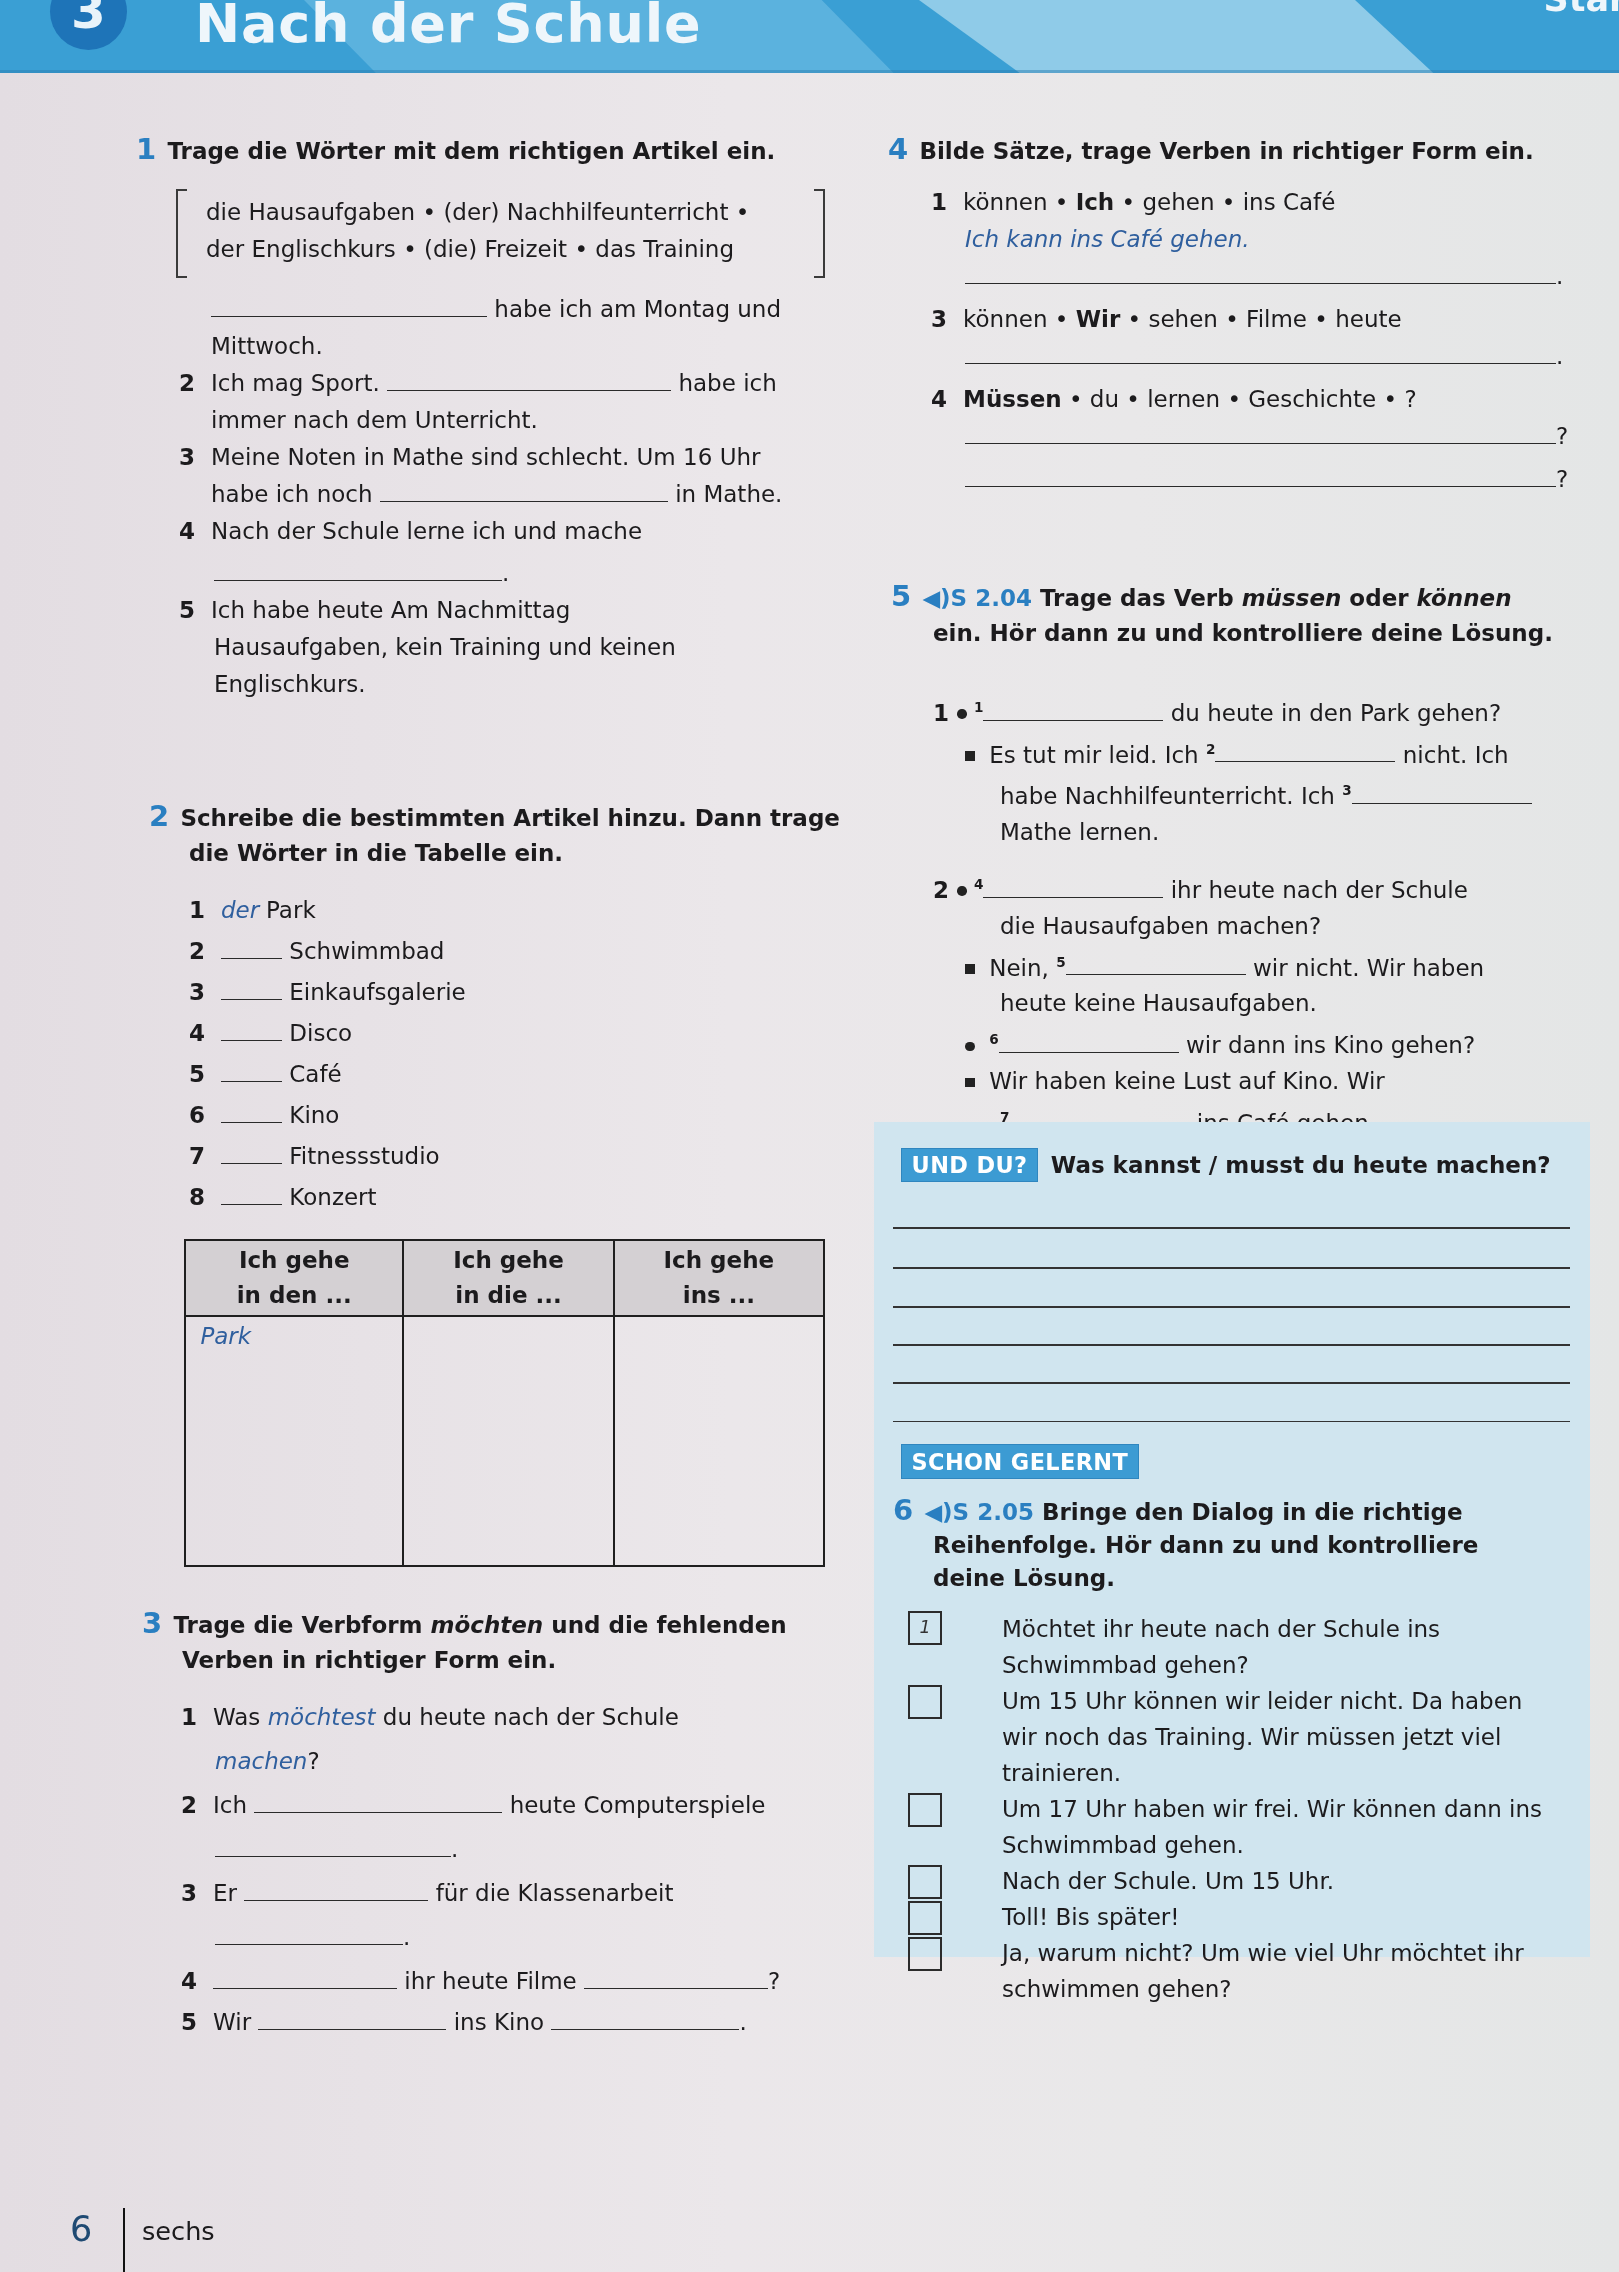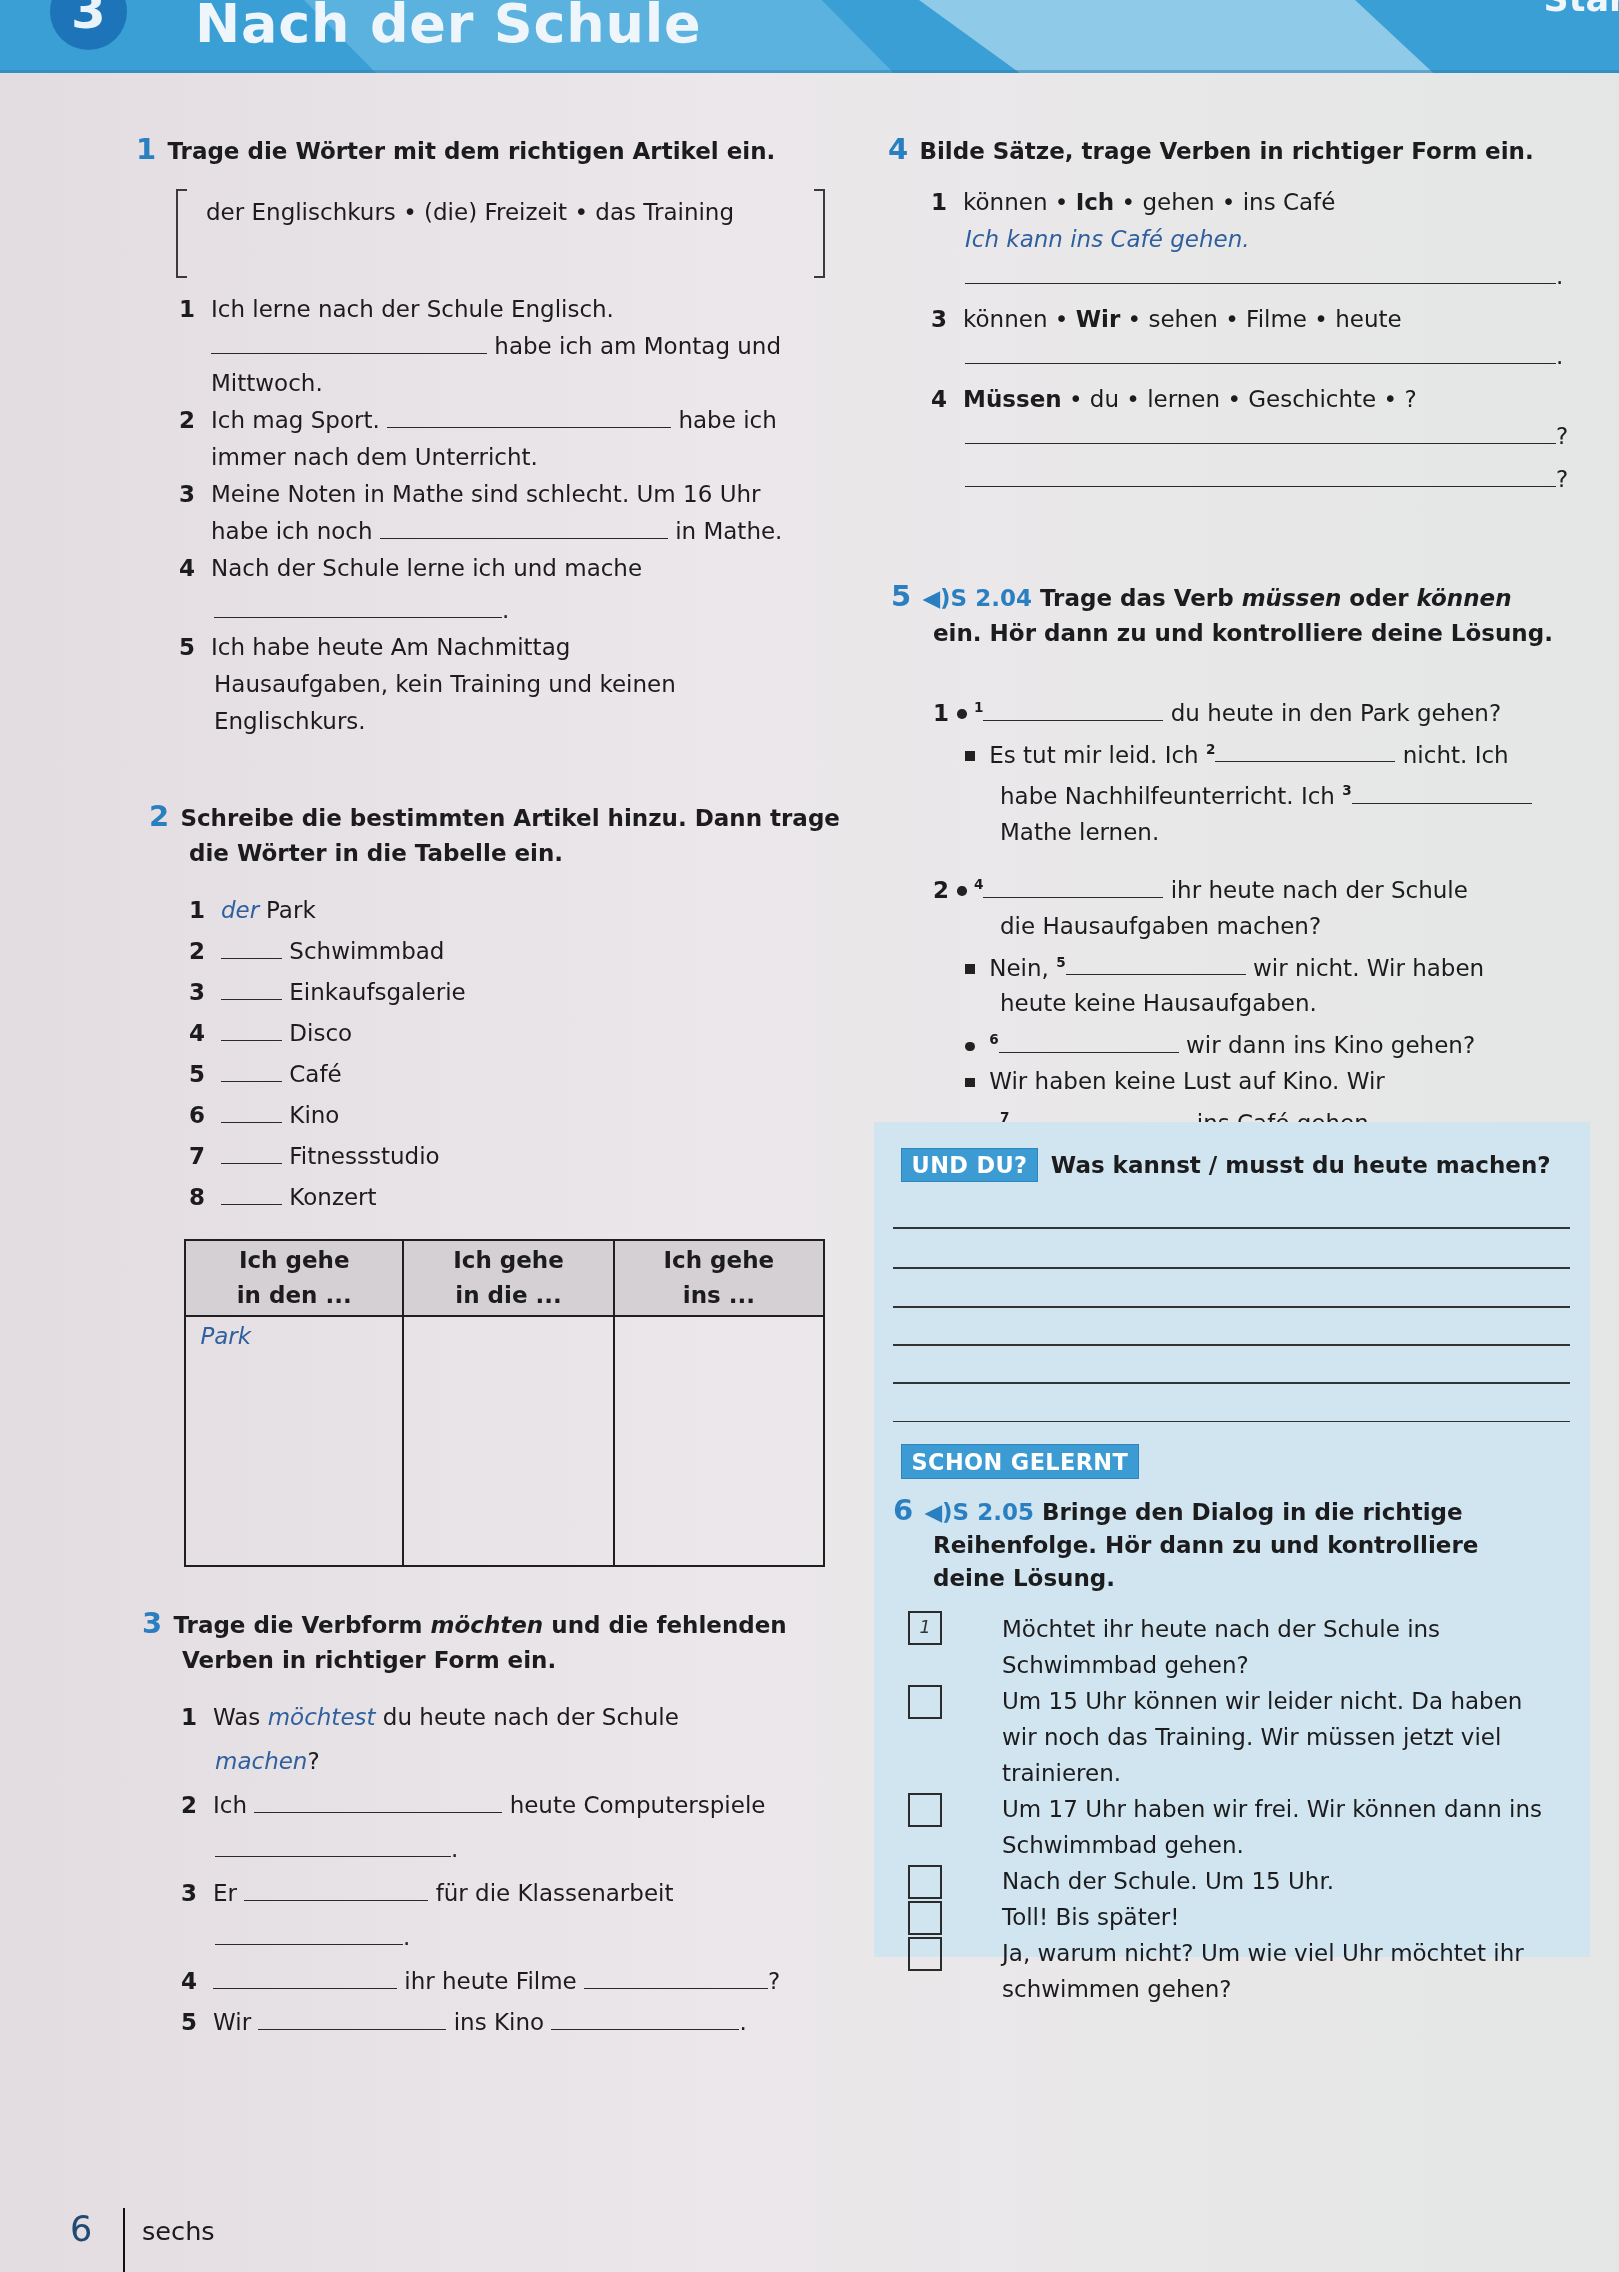--- a/index.html
+++ b/index.html
@@ -97,26 +97,26 @@
   <div class="edge"></div>
 </div>
 
 <div class="abs extitle" style="left:136px; top:132px;">
   <span class="exnum">1</span><span>Trage die Wörter mit dem richtigen Artikel ein.</span>
 </div>
 <div class="wordbox">
   <div class="br-l"></div>
   <div class="br-r"></div>
   <div class="words">
+    <div>die Hausaufgaben • (der) Nachhilfeunterricht •</div>
     <div>der Englischkurs • (die) Freizeit • das Training</div>
   </div>
 </div>
 
 <div class="abs body-text" style="left:179px; top:291px; width:655px;">
-  <div><span class="num">1</span><span>Ich lerne nach der Schule Englisch.</span></div>
   <div style="padding-left:32px;"><span class="blank" style="width:276px;"></span> <span>habe ich am Montag und</span></div>
   <div style="padding-left:32px;">Mittwoch.</div>
   <div><span class="num">2</span><span>Ich mag Sport.</span> <span class="blank" style="width:284px;"></span> <span>habe ich</span></div>
   <div style="padding-left:32px;">immer nach dem Unterricht.</div>
   <div><span class="num">3</span><span>Meine Noten in Mathe sind schlecht. Um 16 Uhr</span></div>
   <div style="padding-left:32px;"><span>habe ich noch</span> <span class="blank" style="width:288px;"></span> <span>in Mathe.</span></div>
   <div><span class="num">4</span><span>Nach der Schule lerne ich und mache</span></div>
   <div style="padding-left:35px; margin-top:4.8px;"><span class="blank" style="width:288px;"></span><span>.</span></div>
   <div><span class="num">5</span><span>Ich habe heute Am Nachmittag</span></div>
   <div style="padding-left:35px;">Hausaufgaben, kein Training und keinen</div>

